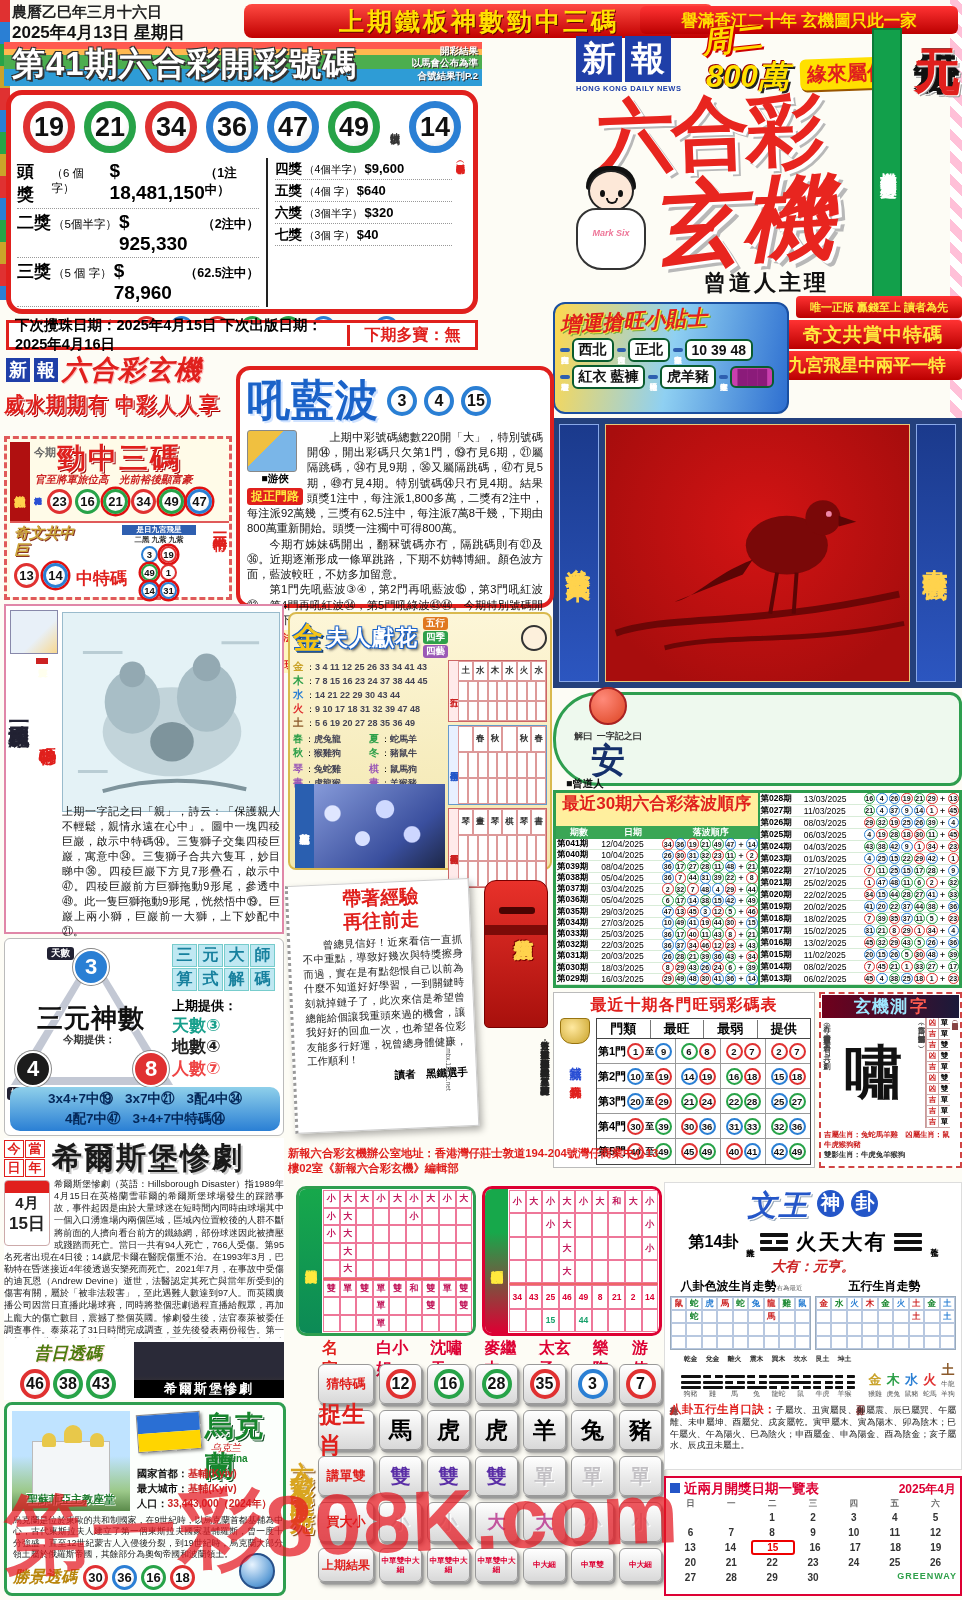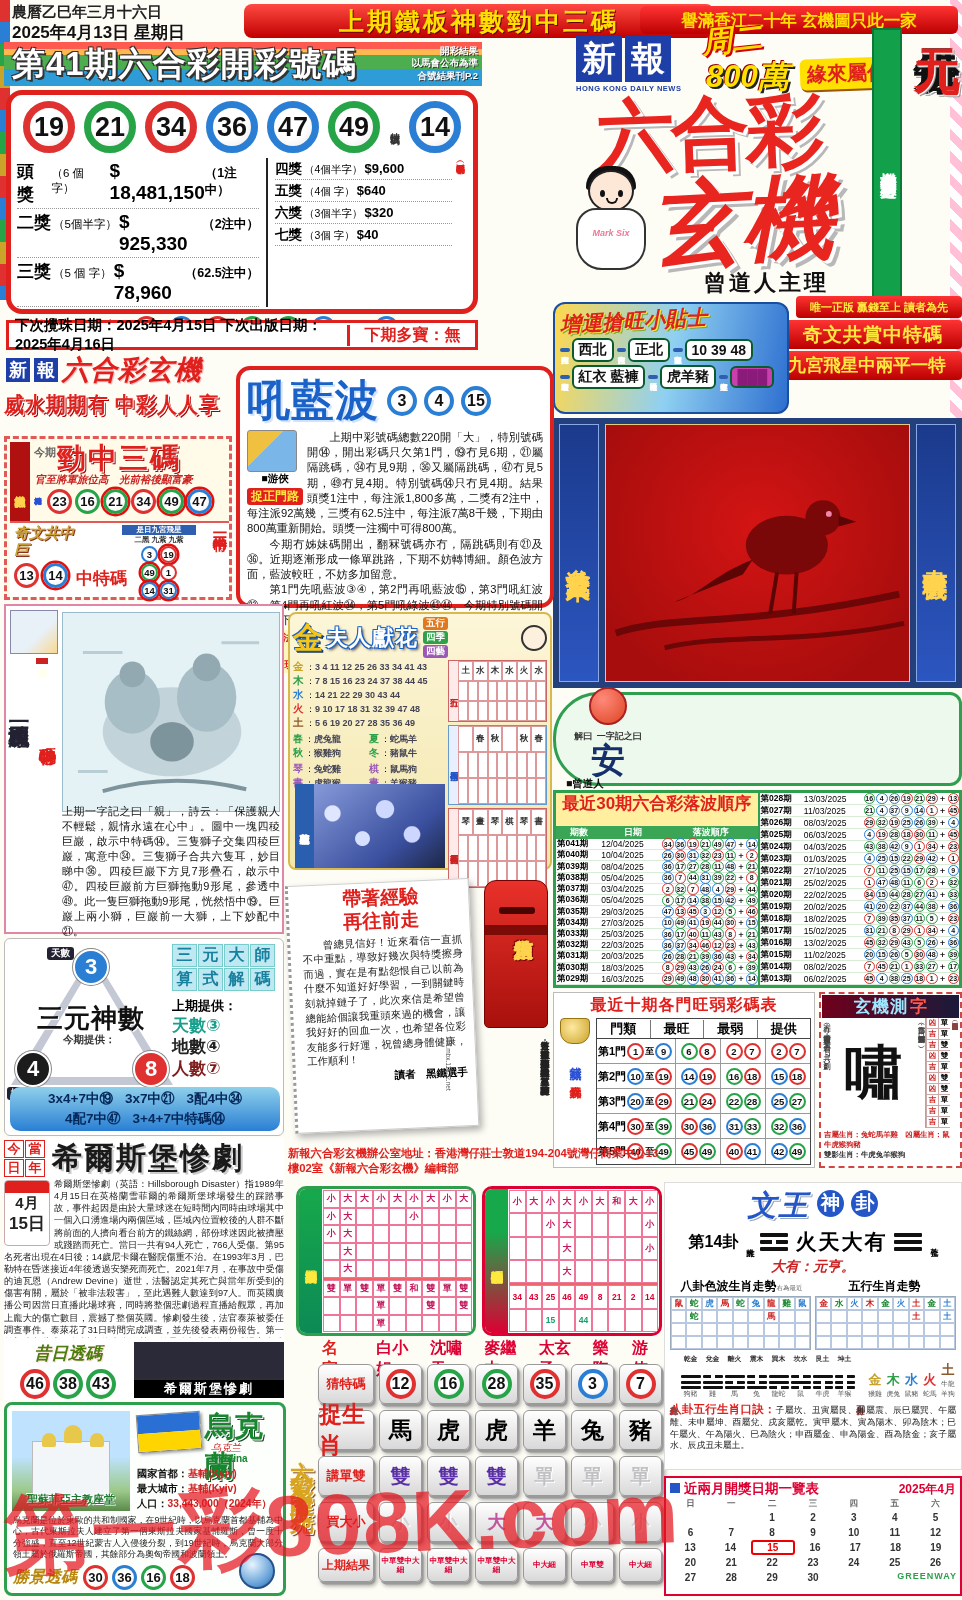--- a/index.html
+++ b/index.html
@@ -208,21 +208,21 @@
   .pb-label{position:absolute;right:18px;top:50px;writing-mode:vertical-rl;text-orientation:upright;font-size:20px;font-weight:900;color:#ffd34d;text-shadow:1px 1px 0 #700,-1px -1px 0 #700;line-height:1}
   .reply{position:absolute;right:2px;top:160px;width:96px;height:102px;writing-mode:vertical-rl;font-size:9px;line-height:1.3;font-weight:600;color:#222}
   .email{position:absolute;right:100px;top:162px;writing-mode:vertical-rl;font-size:6.5px;color:#555}
   .addr{left:288px;top:1146px;width:374px;font-size:11.3px;line-height:1.3;font-weight:700;color:#e0201d}
   
   .sy{left:4px;top:938px;width:280px;height:198px;background:#fff;border:1px solid #bbb;border-radius:6px}
   .sy-tiles{position:absolute;right:5px;top:5px;width:106px;display:grid;grid-template-columns:repeat(4,25px);gap:1px}
   .sy-tile{height:23px;background:#bfe8f2;color:#17809e;font-weight:900;font-size:16px;display:flex;align-items:center;justify-content:center;border:1px solid #7cc}
   .sy-prev{position:absolute;right:5px;top:58px;width:106px;font-size:13px;font-weight:700}
   .sy-prow{font-weight:900;font-size:17px;line-height:1.25}
-  .sy-prow:nth-child(2){color:#18a08c}.sy-prow:nth-child(3){color:#222}.sy-prow:nth-child(4){color:#7f1d1d}
+  .sy-prow:nth-child(2){color:#18a08c}.sy-prow:nth-child(3){color:#222}.sy-prow:nth-child(4){color:#ef4444}
   .sy-tri{position:absolute;left:6px;top:10px;width:170px;height:146px}
   .tri-shape{position:absolute;left:0;top:4px;width:162px;height:132px;clip-path:polygon(50% 0,0 100%,100% 100%);background:#c3c8d4}
   .tri-in{position:absolute;left:15px;top:16px;width:132px;height:112px;clip-path:polygon(50% 0,0 100%,100% 100%);background:#fff}
   .syn{position:absolute;border-radius:50%;color:#fff;font-weight:900;font-size:22px;display:flex;align-items:center;justify-content:center;width:36px;height:36px;border:2px solid #fff;box-shadow:0 0 0 1px #888}
   .syn-t{left:62px;top:0;background:#2a7fd4}
   .syn-d{left:4px;top:102px;background:#1c1c1c}
   .syn-r{left:122px;top:102px;background:#e03131}
   .syp{position:absolute;background:#223;color:#fff;font-size:9.5px;font-weight:700;padding:0 4px;border-radius:3px}
   .syn-title{position:absolute;left:26px;top:52px;font-size:26px;font-weight:900;font-family:"DejaVu Serif",serif;letter-spacing:1px;color:#111;text-shadow:1px 1px 0 #fff}
   .syn-now{position:absolute;left:52px;top:84px;font-size:10.5px;font-weight:700;color:#333}

